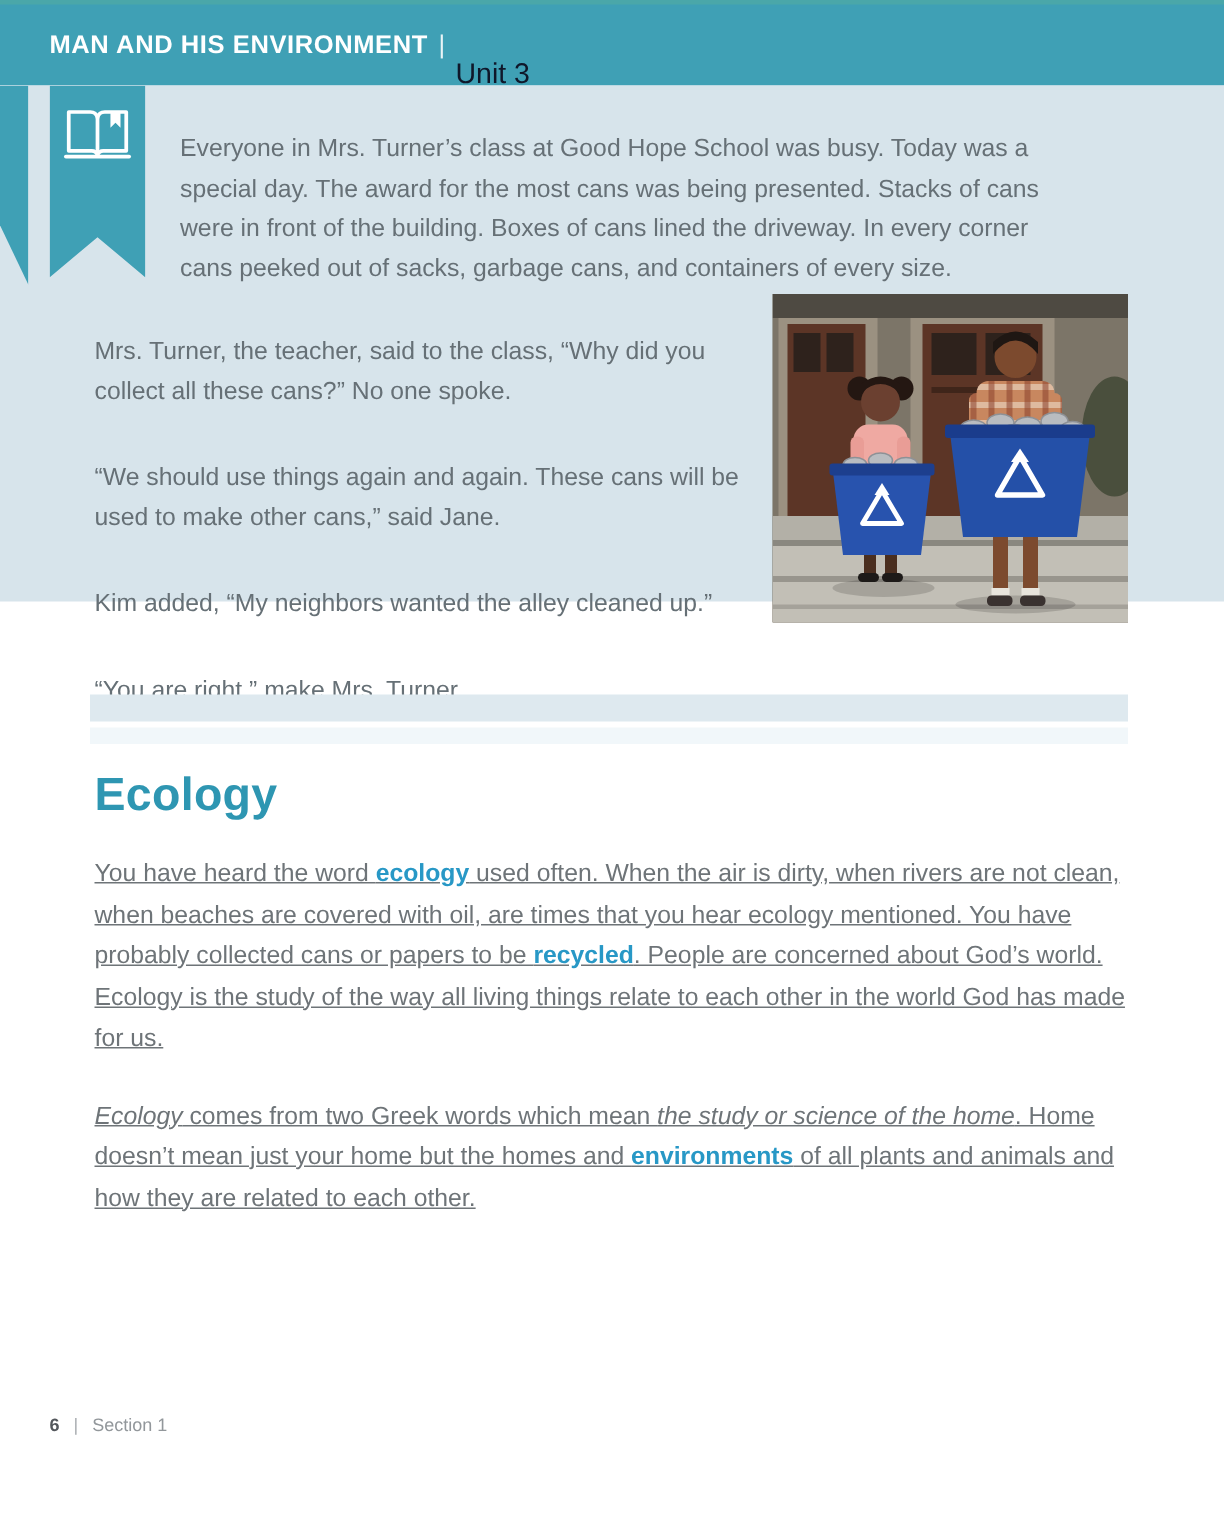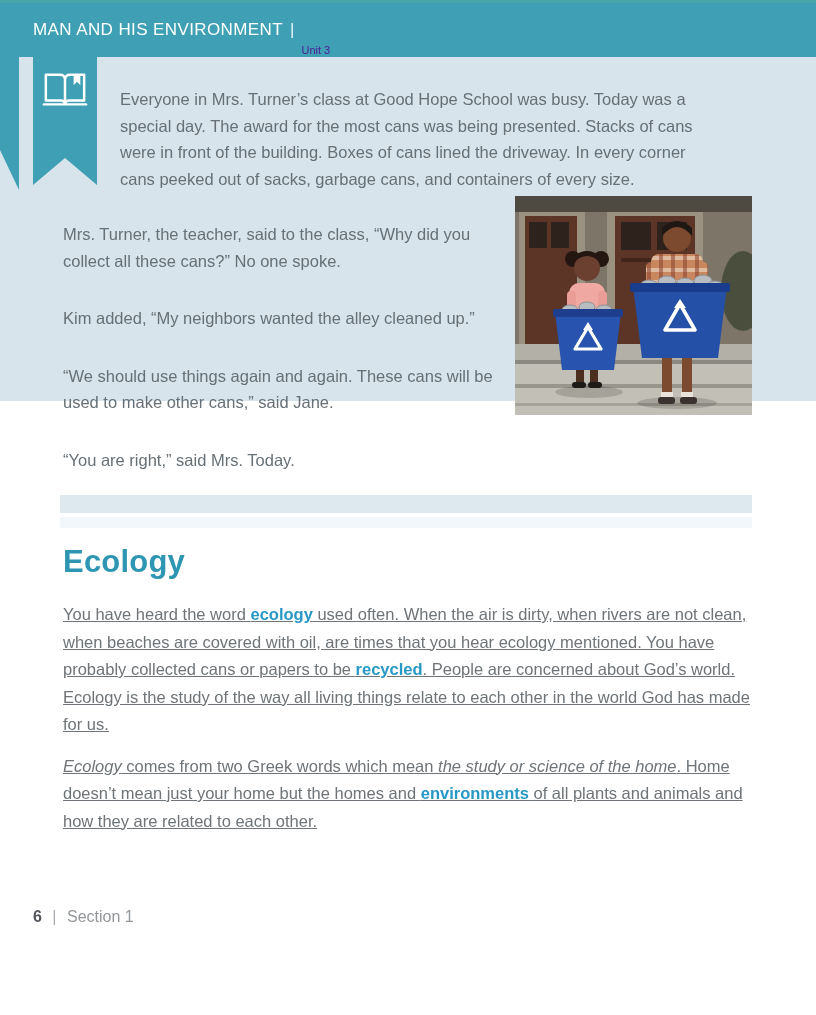--- a/index.html
+++ b/index.html
@@ -11,24 +11,24 @@
   }
 
   
   .header-bar {
     position:absolute; left:0; top:0; width:816px; height:57px;
     background:var(--header_bar,#3FA0B5);
     display:flex; align-items:center; padding-left:33px;
     border-top:3px solid #4aa7a9;
   }
   .header-title {
-    color:#ffffff; font-weight:normal; font-size:17px; letter-spacing:.4px;
+    color:#ffffff; font-weight:bold; font-size:17px; letter-spacing:.4px;
   }
   .header-divider { color:#e8f4f6; font-size:17px; margin:0 7px; font-weight:300; }
-  .header-unit { color:#4c1d95; font-size:11px; font-weight:400;margin-top:40px; }
+  .header-unit { color:#0f172a; font-size:19px; font-weight:400;margin-top:40px; }
 
   
   .story-box {
     position:absolute; left:0; top:57px; width:816px; height:344px;
     background:var(--story_bg,#D7E4EB); overflow:visible;
   }
   .left-ribbon {
     position:absolute; left:0; top:0; width:19px; height:133px;
     background:var(--header_bar,#3FA0B5);
     clip-path:polygon(0 0,100% 0,100% 100%,0 70%);
@@ -51,45 +51,45 @@
   .story-col p {
     font-size:16.5px; line-height:26.5px; color:var(--story_text,#667076);
     margin-top:31px;
   }
   .story-photo {
     position:absolute; left:515px; top:139px; width:237px; height:219px;
     overflow:hidden; background:#7c7568;
   }
 
   
-  .content { position:absolute; left:0; top:464px; width:816px; }
+  .content { position:absolute; left:0; top:432px; width:816px; }
   .divider-bar {
     margin:31px 0 0 60px; width:692px; height:18px;
     background:var(--bar1,#DEE9EF);
   }
   .divider-bar-light {
     margin:4px 0 0 60px; width:692px; height:11px;
     background:var(--bar2,#F1F7FA);
   }
   .section-heading {
     margin:16px 0 0 63px; font-size:31px; font-weight:bold;
     color:var(--heading,#2E96B2); letter-spacing:.2px;
   }
   .body-para {
     margin:21px 0 0 63px; width:692px;
     font-size:16.5px; line-height:27.5px; color:var(--body_text,#6E7478);text-decoration:underline;
   }
-  .body-para + .body-para { margin-top:14px; }
+  .body-para + .body-para { margin-top:24px; }
   .seg-plain {}
   .seg-term { color:var(--term,#2898C6); font-weight:bold; }
   .seg-italic { font-style:italic; }
 
   
   .footer {
-    position:absolute; left:33px; top:908px; font-size:16px;
+    position:absolute; left:33px; top:943px; font-size:12px;
     color:var(--footer_text,#92979B);
     text-align:center;
   }
   .footer .page-number { color:var(--footer_num,#53575C); font-weight:bold; }
   .footer .footer-divider { margin:0 6px; color:#a9adb1; }
 </style>
 </head>
 <body>
 
 <div class="page">
@@ -112,23 +112,23 @@
           <path d="M2 35 H46"></path>
         </g>
         <path d="M33 4 v11 l3.5 -3.5 L40 15 V4 Z" fill="#ffffff"></path>
       </svg>
     </div>
 
     <p class="story-intro">Everyone in Mrs. Turner’s class at Good Hope School was busy. Today was a special day. The award for the most cans was being presented. Stacks of cans were in front of the building. Boxes of cans lined the driveway. In every corner cans peeked out of sacks, garbage cans, and containers of every size.</p>
 
     <div class="story-col">
       <p>Mrs. Turner, the teacher, said to the class, “Why did you collect all these cans?” No one spoke.</p>
+      <p>“We should use things again and again. These cans will be used to make other cans,” said Jane.</p>
       <p>Kim added, “My neighbors wanted the alley cleaned up.”</p>
-      <p>“We should use things again and again. These cans will be used to make other cans,” said Jane.</p>
-      <p>“You are right,” said Mrs. Today.</p>
+      <p>“You are right,” make Mrs. Turner.</p>
     </div>
 
     <div class="story-photo" role="img" aria-label="A girl and a boy standing on porch steps, each holding a blue recycling bin full of cans">
       <svg width="237" height="219" viewBox="0 0 237 219">
 
         <rect x="0" y="0" width="237" height="219" fill="#7c7568"></rect>
         <rect x="0" y="0" width="237" height="16" fill="#4e4a42"></rect>
 
         <rect x="4" y="16" width="66" height="136" fill="#9b9181"></rect>
         <rect x="92" y="16" width="96" height="136" fill="#9b9181"></rect>

